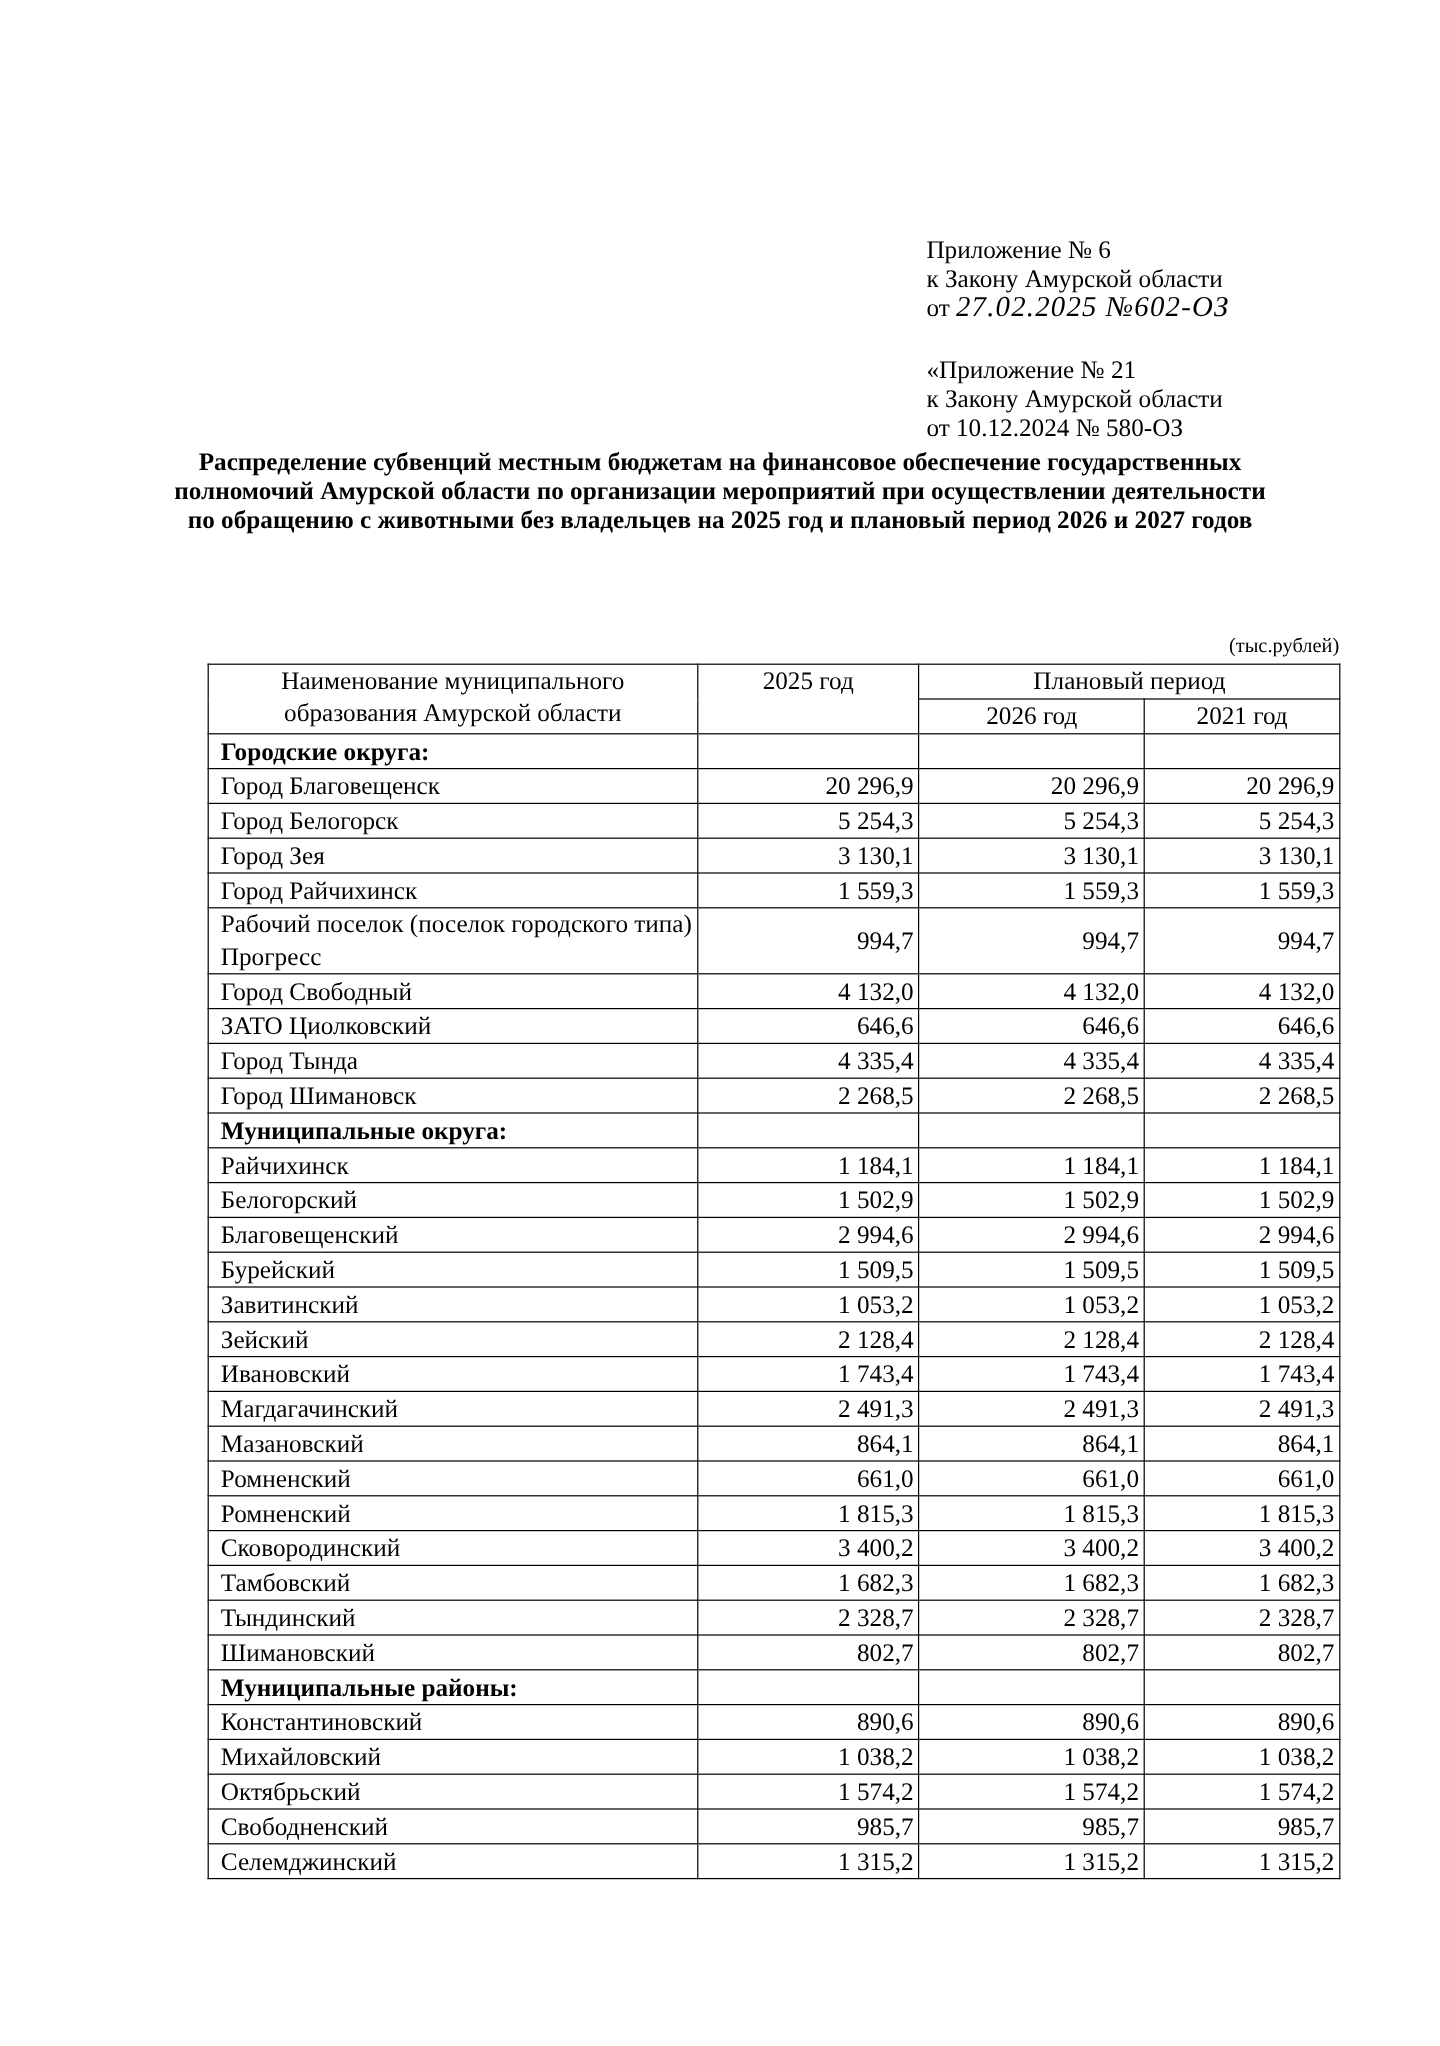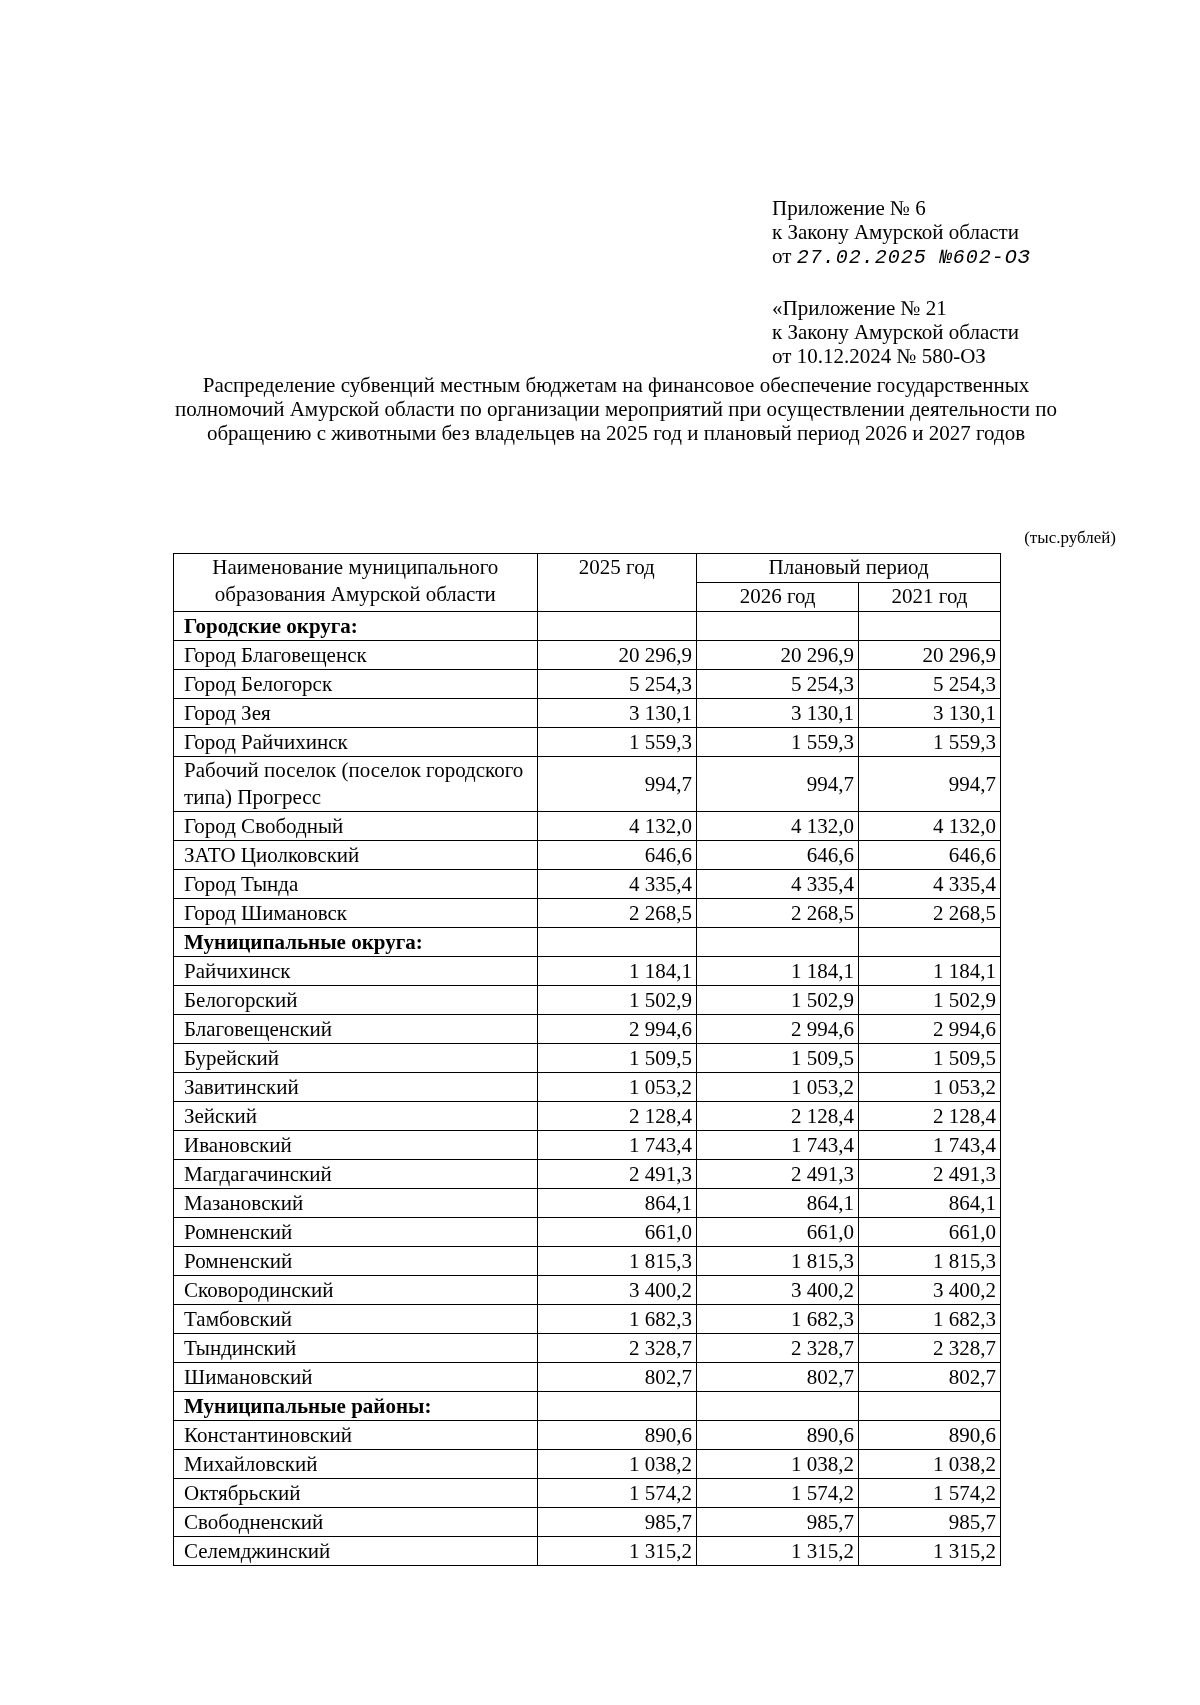--- a/index.html
+++ b/index.html
@@ -1,23 +1,23 @@
 <!DOCTYPE html>
 <html><head>
 <meta charset="utf-8">
 <style>
   html, body { margin: 0; padding: 0; background: #ffffff; }
   body { width: 1200px; height: 1705px; position: relative; font-family: "Liberation Serif", "DejaVu Serif", serif; color: #000; }
   .annex { position: absolute; left: 772px; font-size: 21px; line-height: 24px; margin-top: 46px; }
-  .annex .hand { font-family: Liberation Mono, monospace; font-style: italic; font-size: 20px; letter-spacing: 1px; }
+  .annex .hand { font-family: Liberation Serif, serif; font-style: italic; font-size: 24px; letter-spacing: 1px; }
   #annex1 { top: 150px; }
   #annex2 { top: 250px; }
-  .title { position: absolute; left: 156px; width: 920px; top: 373px; text-align: center; font-weight: normal; font-size: 21px; line-height: 24px; }
+  .title { position: absolute; left: 140px; width: 920px; top: 373px; text-align: center; font-weight: bold; font-size: 21px; line-height: 24px; }
   .units { position: absolute; right: 84px; top: 528px; font-size: 17px; }
-  table.grid { position: absolute; left: 173px; top: 553px; width: 828px; border-collapse: collapse; font-size: 21px; }
+  table.grid { position: absolute; left: 173px; top: 553px; width: 944px; border-collapse: collapse; font-size: 21px; }
   table.grid td, table.grid th { border: 1.5px solid #000; padding: 0 4px; height: 28px; line-height: 27px; font-weight: normal; }
   table.grid th { text-align: center; vertical-align: top; }
   table.grid td.num { text-align: right; }
   table.grid td.name { text-align: left; padding-left: 10px; }
   table.grid tr.section td.name { font-weight: bold; }
   col.c0 { width: 408px; } col.c1 { width: 185px; } col.c2 { width: 188px; } col.c3 { width: 163px; }
 </style>
 </head>
 <body>
 

